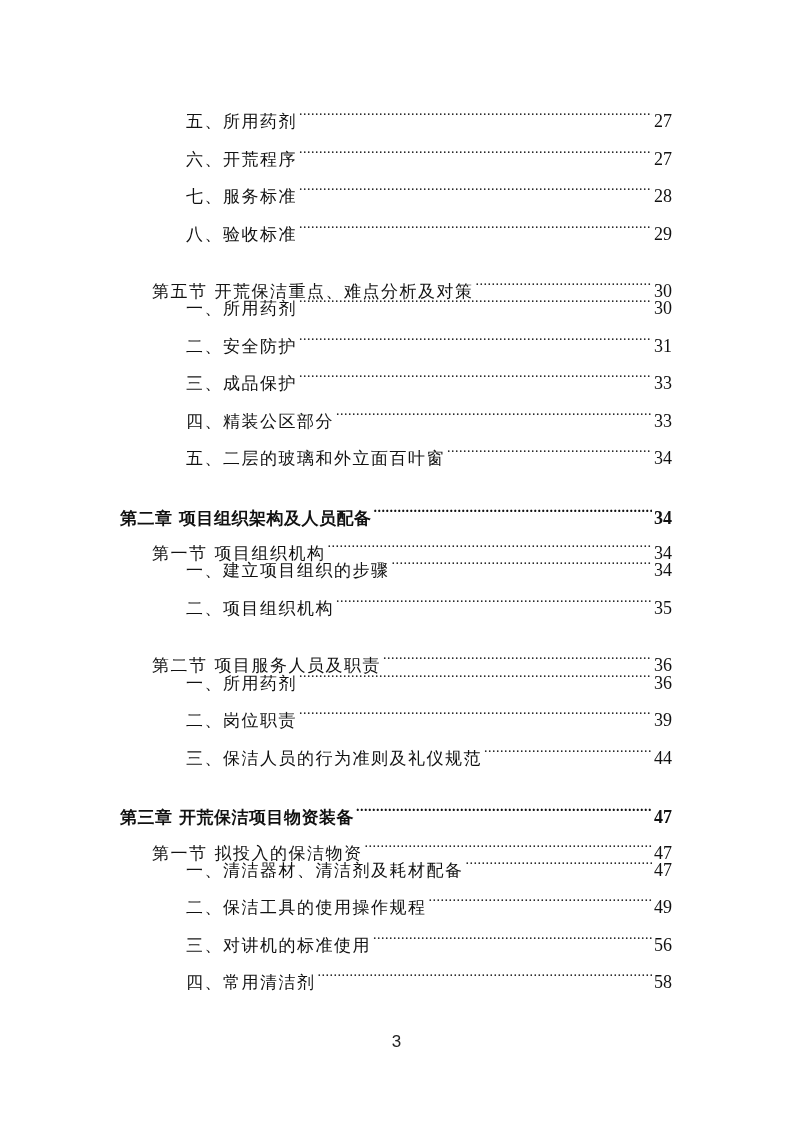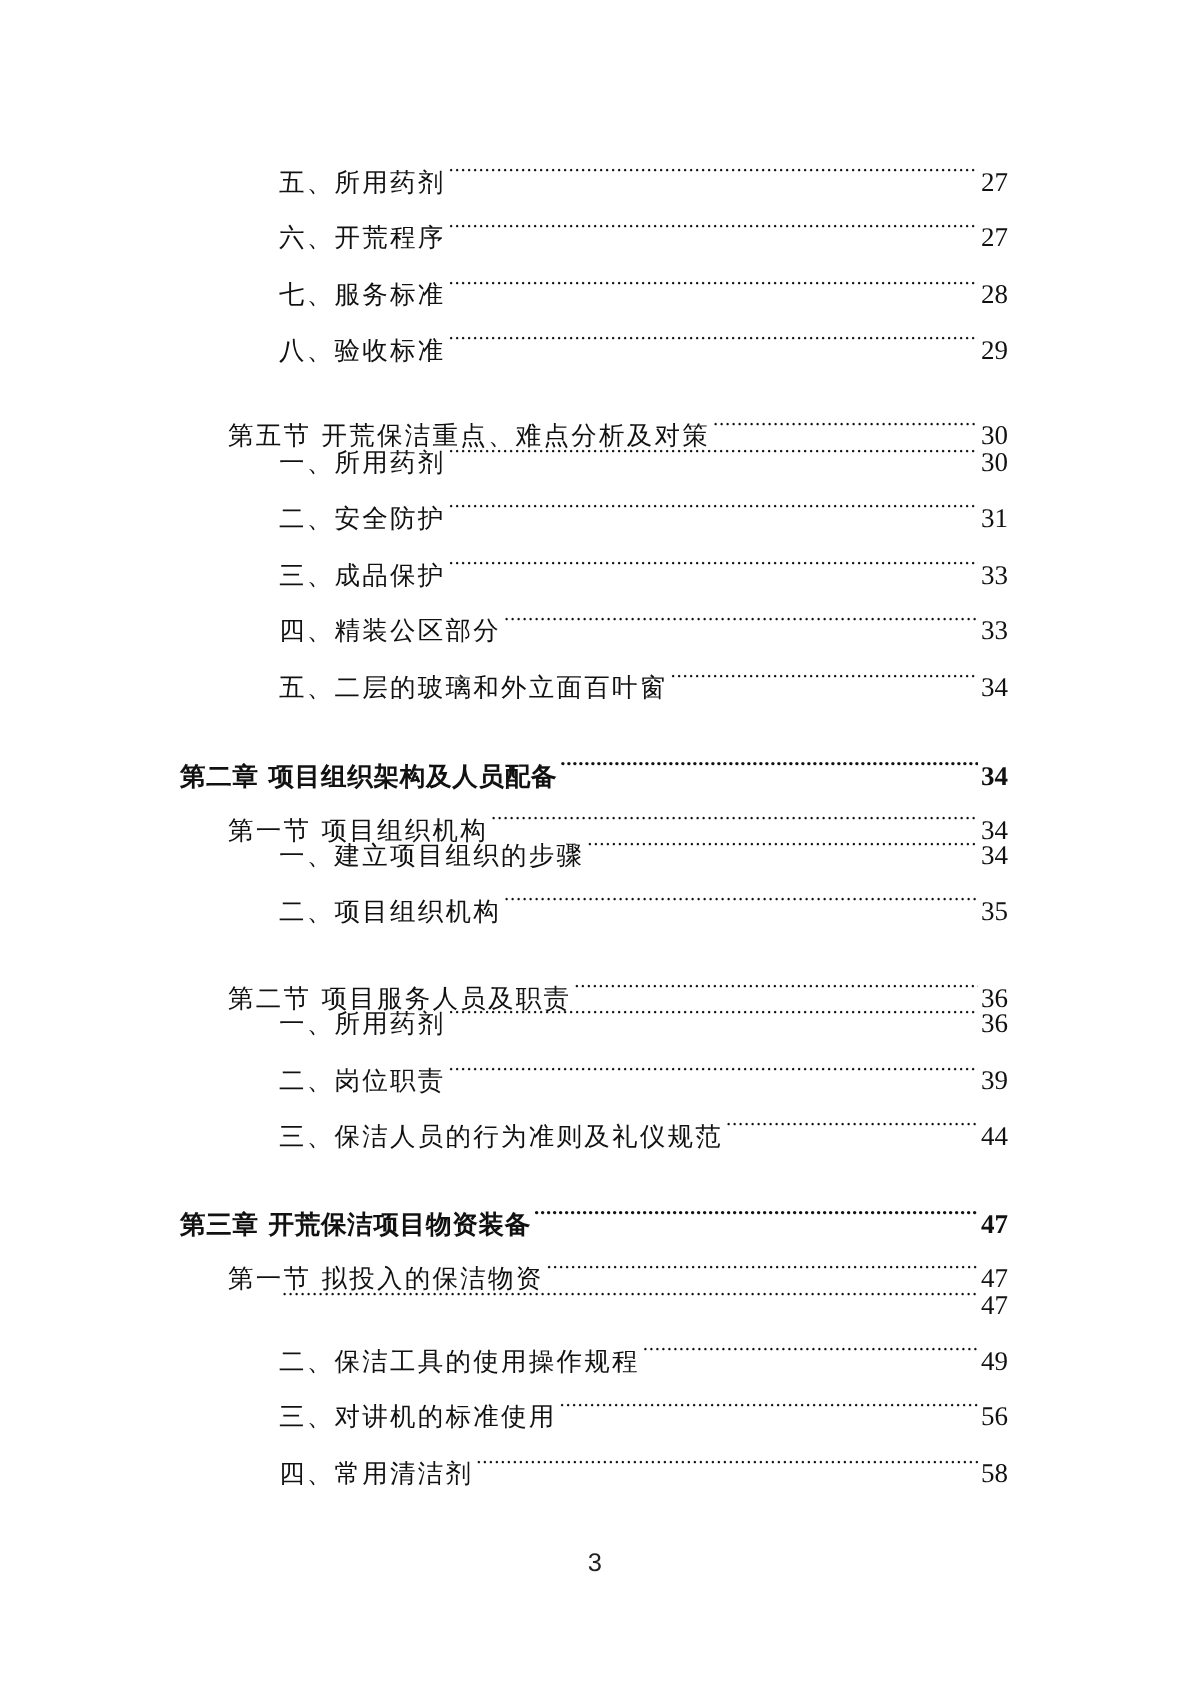--- a/index.html
+++ b/index.html
@@ -163,20 +163,21 @@
       </div>
     <div class="row lvl1">
         <div class="inner">
           <span class="title">第一节 拟投入的保洁物资</span>
           <span class="leader"></span>
           <span class="pg">47</span>
         </div>
       </div>
     <div class="row lvl2">
         <div class="inner">
+          <span class="title">一、清洁器材、清洁剂及耗材配备</span>
           <span class="leader"></span>
           <span class="pg">47</span>
         </div>
       </div>
     <div class="row lvl2">
         <div class="inner">
           <span class="title">二、保洁工具的使用操作规程</span>
           <span class="leader"></span>
           <span class="pg">49</span>
         </div>

